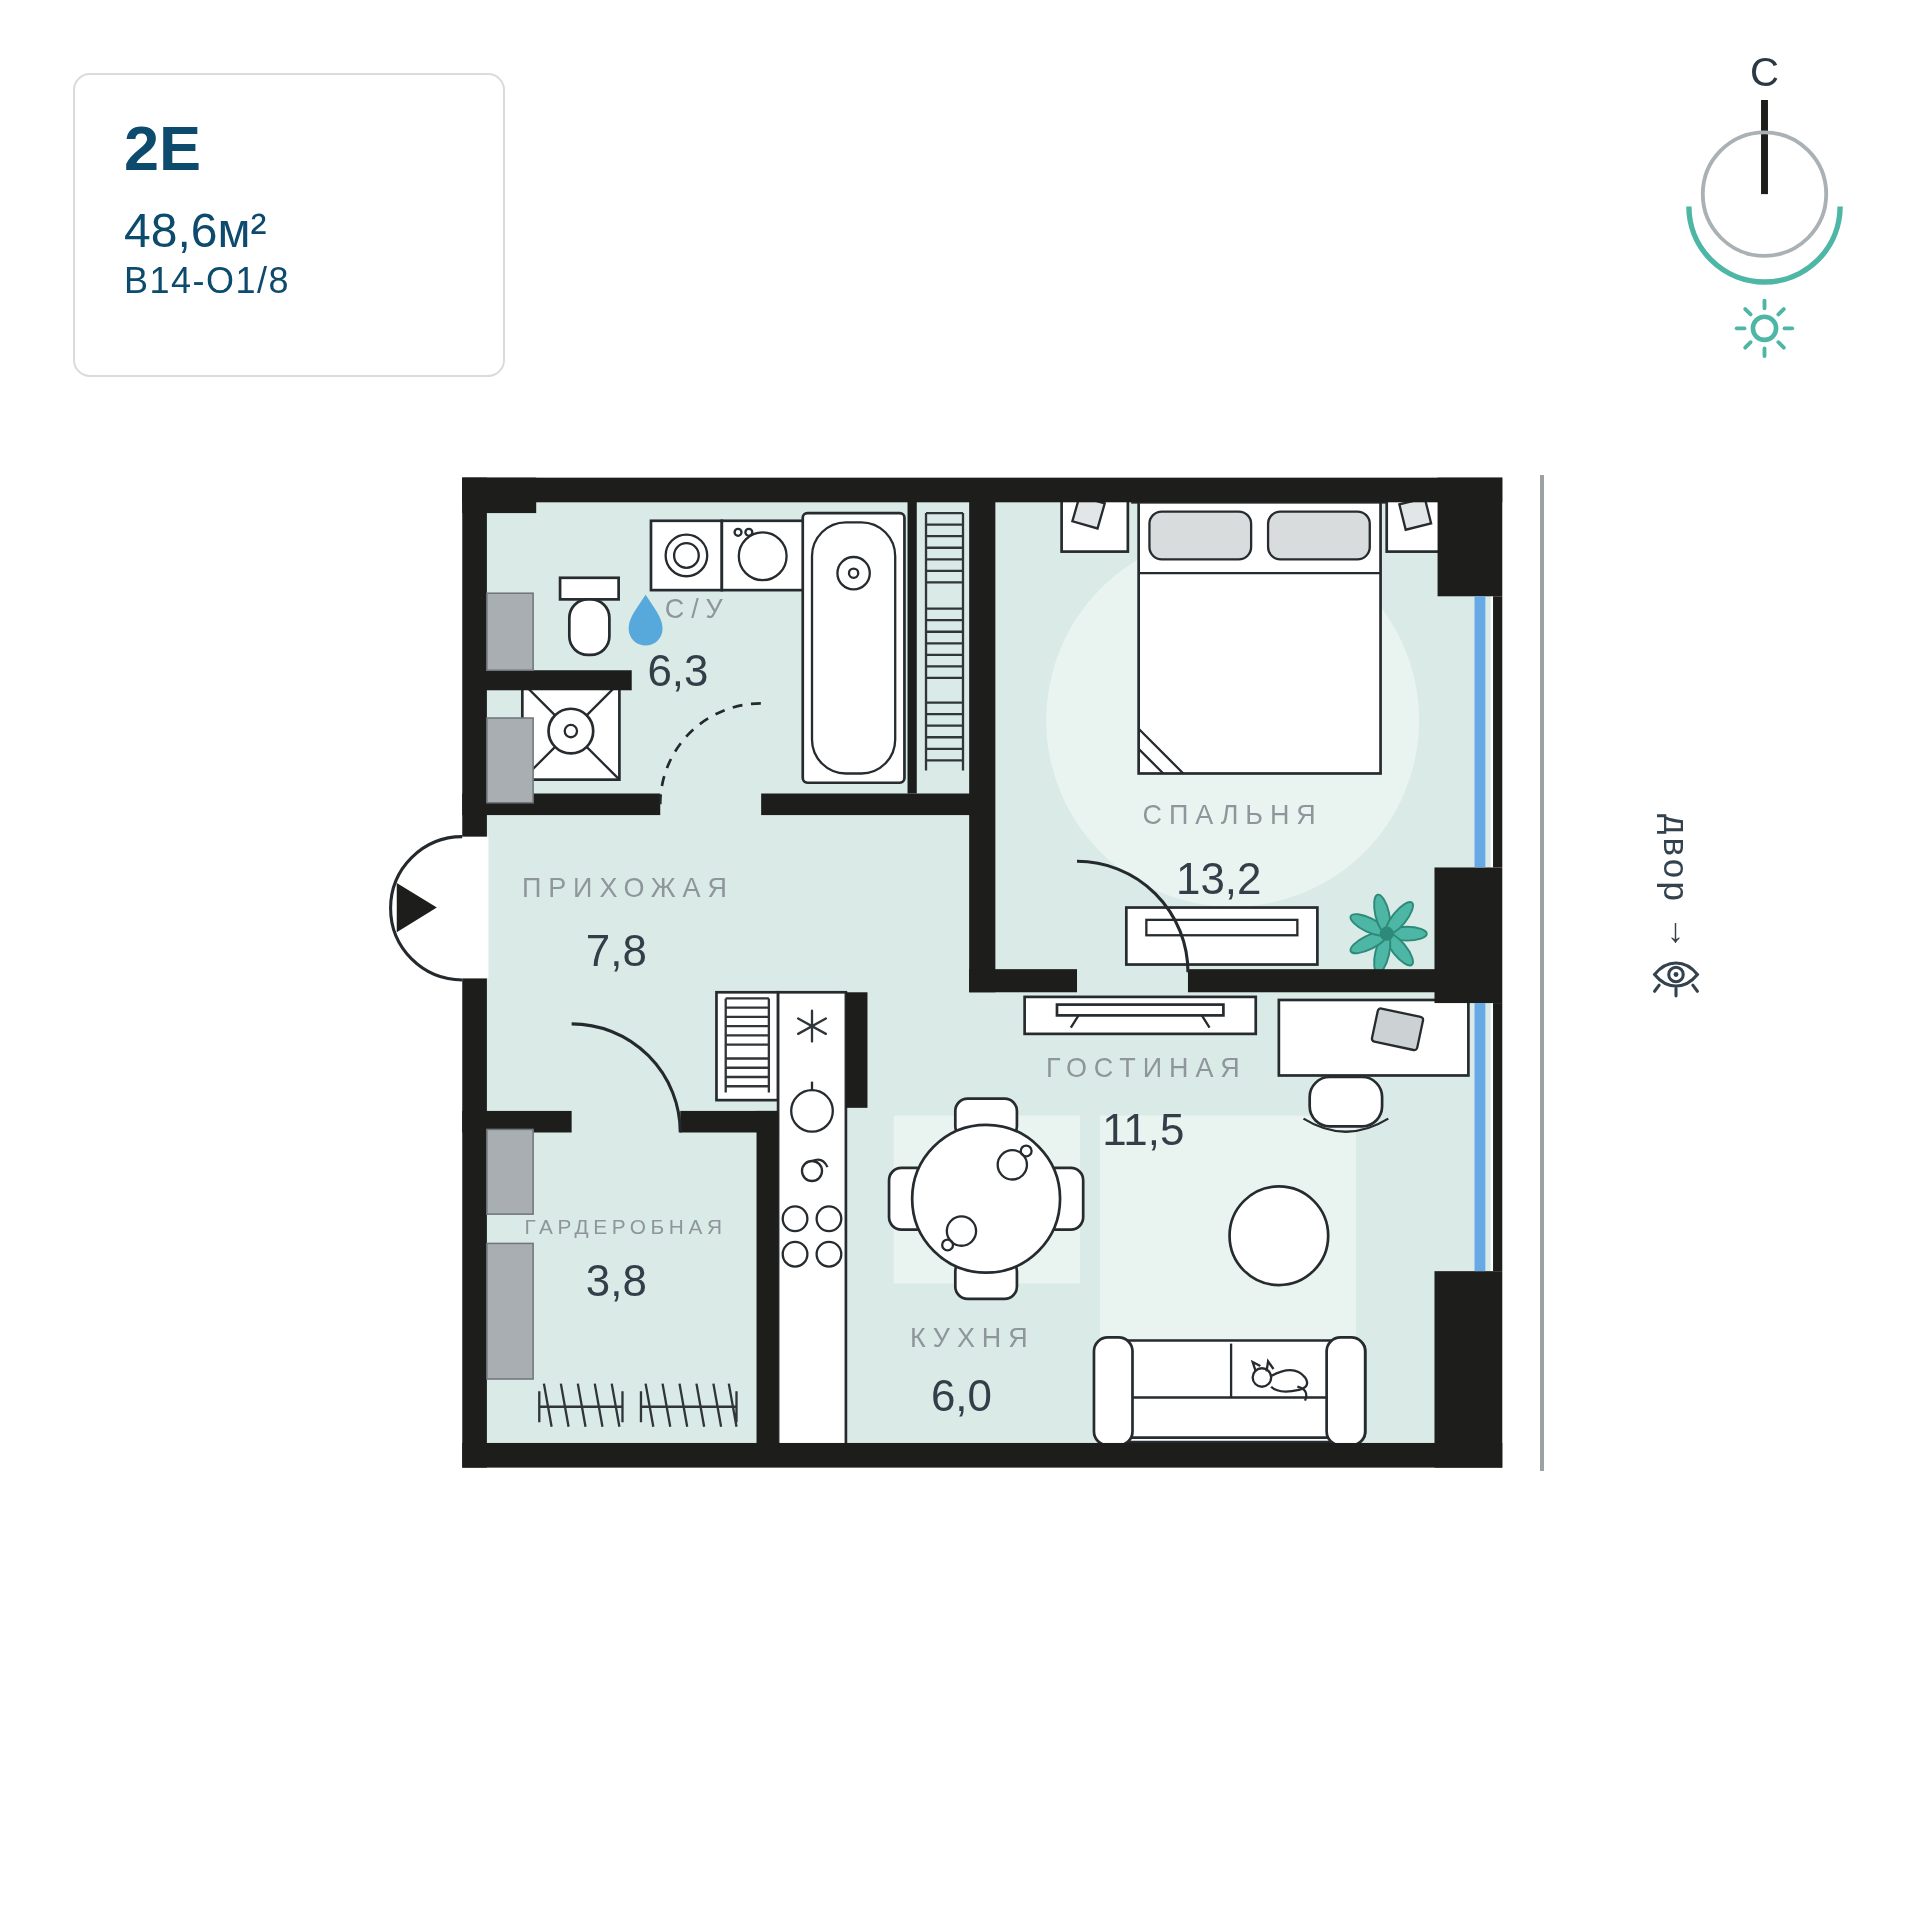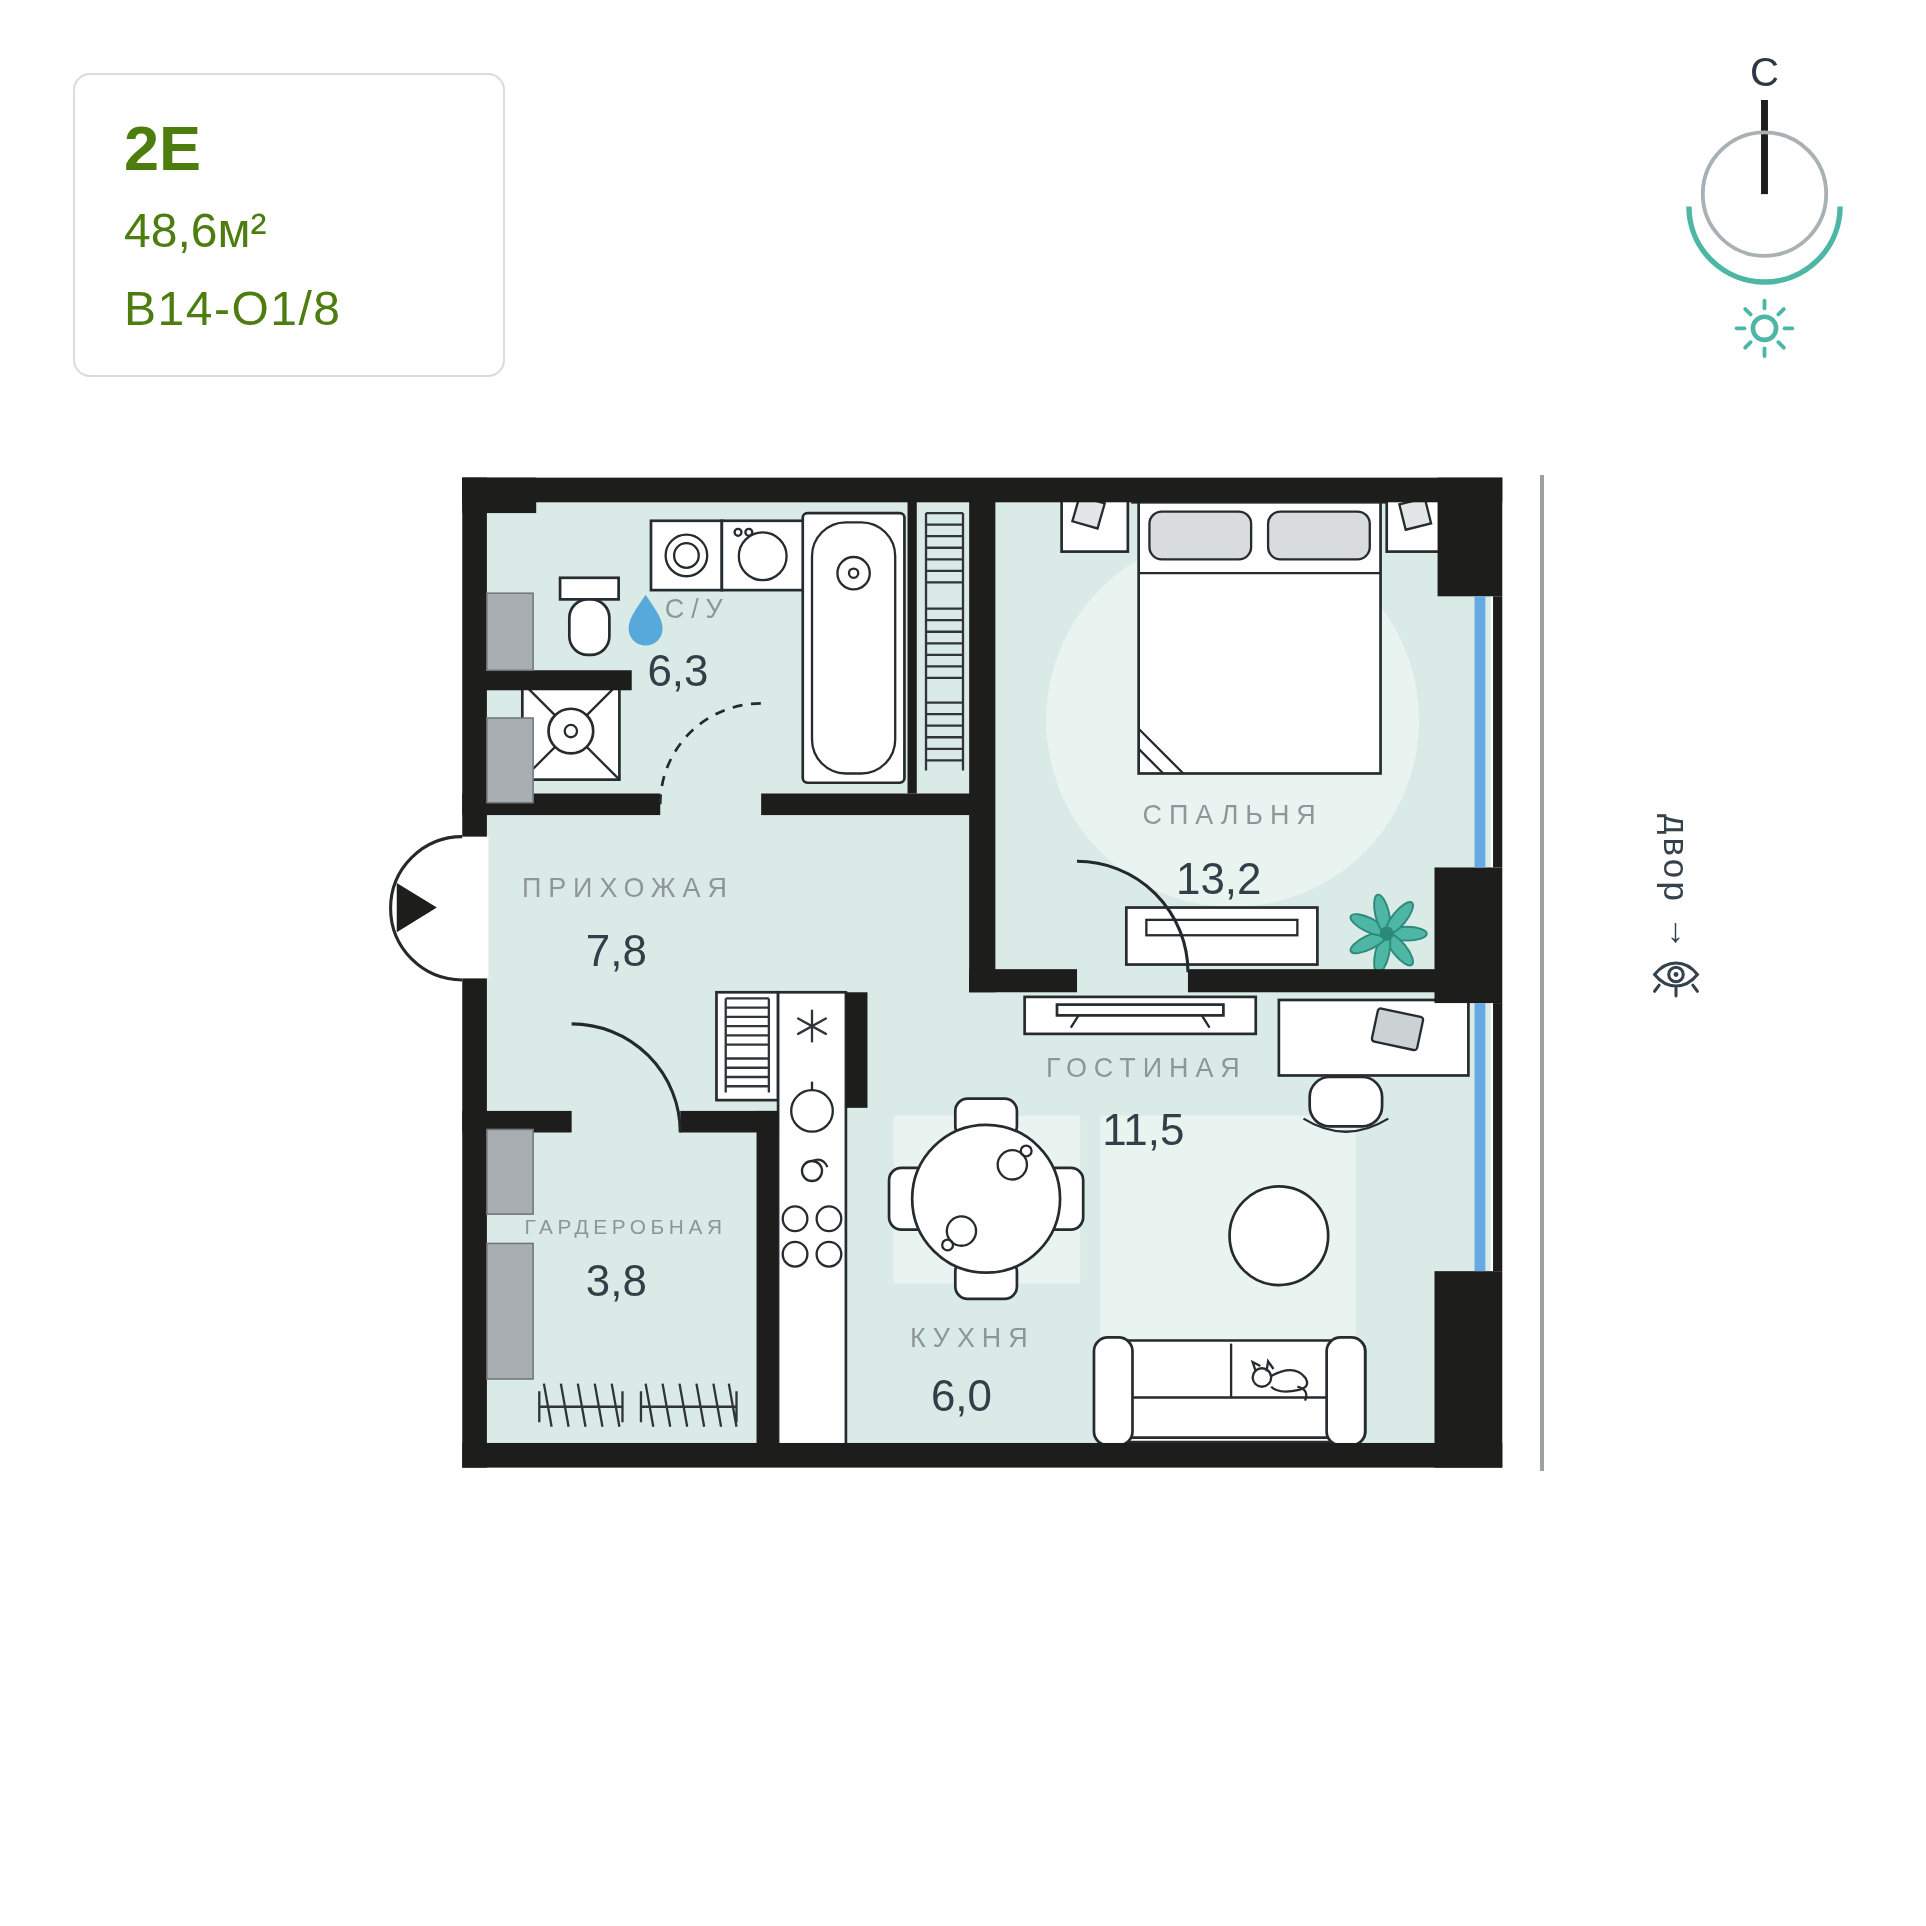--- a/index.html
+++ b/index.html
@@ -1,24 +1,24 @@
 <!DOCTYPE html>
 <html style="font-size:12.3px"><head>
 <meta charset="utf-8">
 <style>
   * { margin:0; padding:0; box-sizing:border-box; }
   html,body { width:1926px; height:1926px; background:#ffffff; font-family:"Liberation Sans",sans-serif; }
   .canvas { position:relative; width:1926px; height:1926px; overflow:hidden; background:#fff; }
 
   
   .info-card { position:absolute; left:73px; top:73px; width:432px; height:304px;
-    border:2.3px solid #d8dcdf; border-radius:17px; padding:42px 0 0 49px; color:#4d7c0f; background:#fff; }
+    border:2.3px solid #d8dcdf; border-radius:17px; padding:42px 0 0 49px; color:#0c4a6e; background:#fff; }
   .info-type { font-size:63px; font-weight:700; line-height:1; }
   .info-area { font-size:48px; margin-top:23px; }
-  .info-num  { font-size:48px; margin-top:23px; letter-spacing:1.5px; }
+  .info-num  { font-size:36px; margin-top:2px; letter-spacing:1.5px; }
 
   
   .compass { position:absolute; left:1678px; top:46px; }
   .compass-north { font-size:52px; font-weight:500; fill:#2c3844; }
 
   
   .courtyard { position:absolute; left:1623px; top:814px; width:105px;
     display:flex; flex-direction:column; align-items:center; gap:9.2px; color:#33424d; }
   .courtyard-text { writing-mode:vertical-rl; font-size:35px; font-weight:500; letter-spacing:3.1px; }
   .courtyard-arrow { font-size:34px; line-height:1; }

